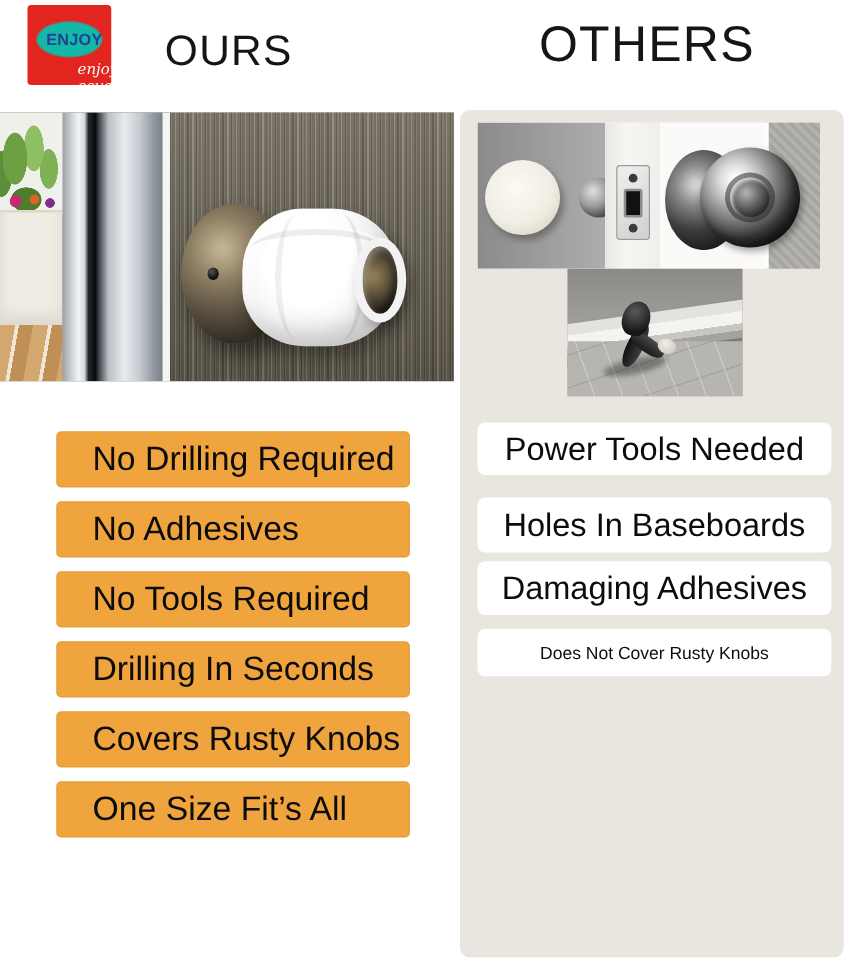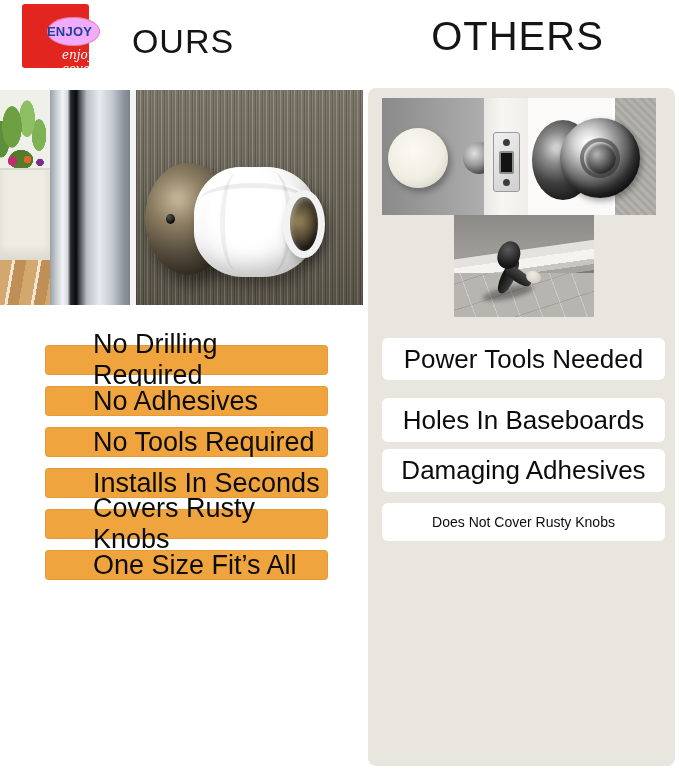--- a/index.html
+++ b/index.html
@@ -11,22 +11,22 @@
   }
   *{box-sizing:border-box;margin:0;padding:0;}
   html,body{background:#fff;}
   body{width:679px;height:771px;position:relative;overflow:hidden;
        font-family:"Liberation Sans", sans-serif;color:var(--ink);}
   .abs{position:absolute;}
 
   
   .logo{left:22px;top:4px;width:67px;height:64px;background:var(--logo-red);
         border-radius:3px;}
-  .logo-ellipse{left:25px;top:13px;width:53px;height:29px;background:#f0abfc;
-        border-radius:50%;display:flex;align-items:center;justify-content:flex-start;
+  .logo-ellipse{left:7px;top:13px;width:53px;height:29px;background:#14b8a6;
+        border-radius:50%;display:flex;align-items:center;justify-content:flex-end;
         box-shadow:inset 0 0 0 1px rgba(226,37,30,.35);}
   .logo-brand{font-size:13px;font-weight:bold;color:var(--logo-blue);letter-spacing:.2px;}
   .logo-tagline{left:0;top:44px;width:67px;text-align:center;color:#fff;
         font-family:"DejaVu Serif", serif;font-style:italic;font-size:12px;padding-left:40px;}
   .h-ours{left:83px;top:22px;width:200px;text-align:center;font-size:34px;
         letter-spacing:1px;color:#151515;}
   .h-others{left:362px;top:14px;width:311px;text-align:center;font-size:40px;
         letter-spacing:1px;color:#151515;}
 
   
@@ -122,22 +122,22 @@
       background:radial-gradient(circle at 38% 32%, #5a5a5a, #161616 70%);transform:rotate(18deg);}
   .bp-stop-arm{left:48px;top:42px;width:13px;height:38px;border-radius:45%;
       background:linear-gradient(90deg,#0f0f0f,#3d3d3d);transform:rotate(26deg);}
   .bp-stop-arm2{left:58px;top:46px;width:12px;height:30px;border-radius:45%;
       background:linear-gradient(90deg,#1a1a1a,#4a4a4a);transform:rotate(-55deg);}
   .bp-tip{left:72px;top:56px;width:15px;height:12px;border-radius:50%;
       background:radial-gradient(circle at 40% 35%, #efede5, #cfccc2 80%);transform:rotate(20deg);}
 
   
   .benefits{left:45px;top:345px;width:283px;display:flex;flex-direction:column;gap:11px;}
-  .benefit{height:30px;background:var(--benefit);border-radius:4px;display:flex;
-      align-items:center;padding-left:48px;font-size:27px;color:#0c0c0c;
+  .benefit{height:45px;background:var(--benefit);border-radius:4px;display:flex;
+      align-items:center;padding-left:29px;font-size:27px;color:#0c0c0c;
       box-shadow:inset 0 0 0 1px rgba(0,0,0,.05);}
   .drawbacks{left:14px;top:250px;width:283px;}
   .drawback{background:#fff;border-radius:6px;display:flex;align-items:center;
       justify-content:center;font-size:26px;color:#0c0c0c;}
   .db0{height:42px;margin-bottom:18px;}
   .db1{height:44px;margin-bottom:7px;}
   .db2{height:43px;margin-bottom:11px;}
   .db3{height:38px;font-size:14px;}
 </style>
 </head>
@@ -208,16 +208,16 @@
     <div class="drawback db1">Holes In Baseboards</div>
     <div class="drawback db2">Damaging Adhesives</div>
     <div class="drawback db3">Does Not Cover Rusty Knobs</div>
   </div>
 </div>
 
 <div class="abs benefits">
   <div class="benefit">No Drilling Required</div>
   <div class="benefit">No Adhesives</div>
   <div class="benefit">No Tools Required</div>
-  <div class="benefit">Installs In Seconds</div>
+  <div class="benefit">Drilling In Seconds</div>
   <div class="benefit">Covers Rusty Knobs</div>
   <div class="benefit">One Size Fit’s All</div>
 </div>
 
 </body></html>

